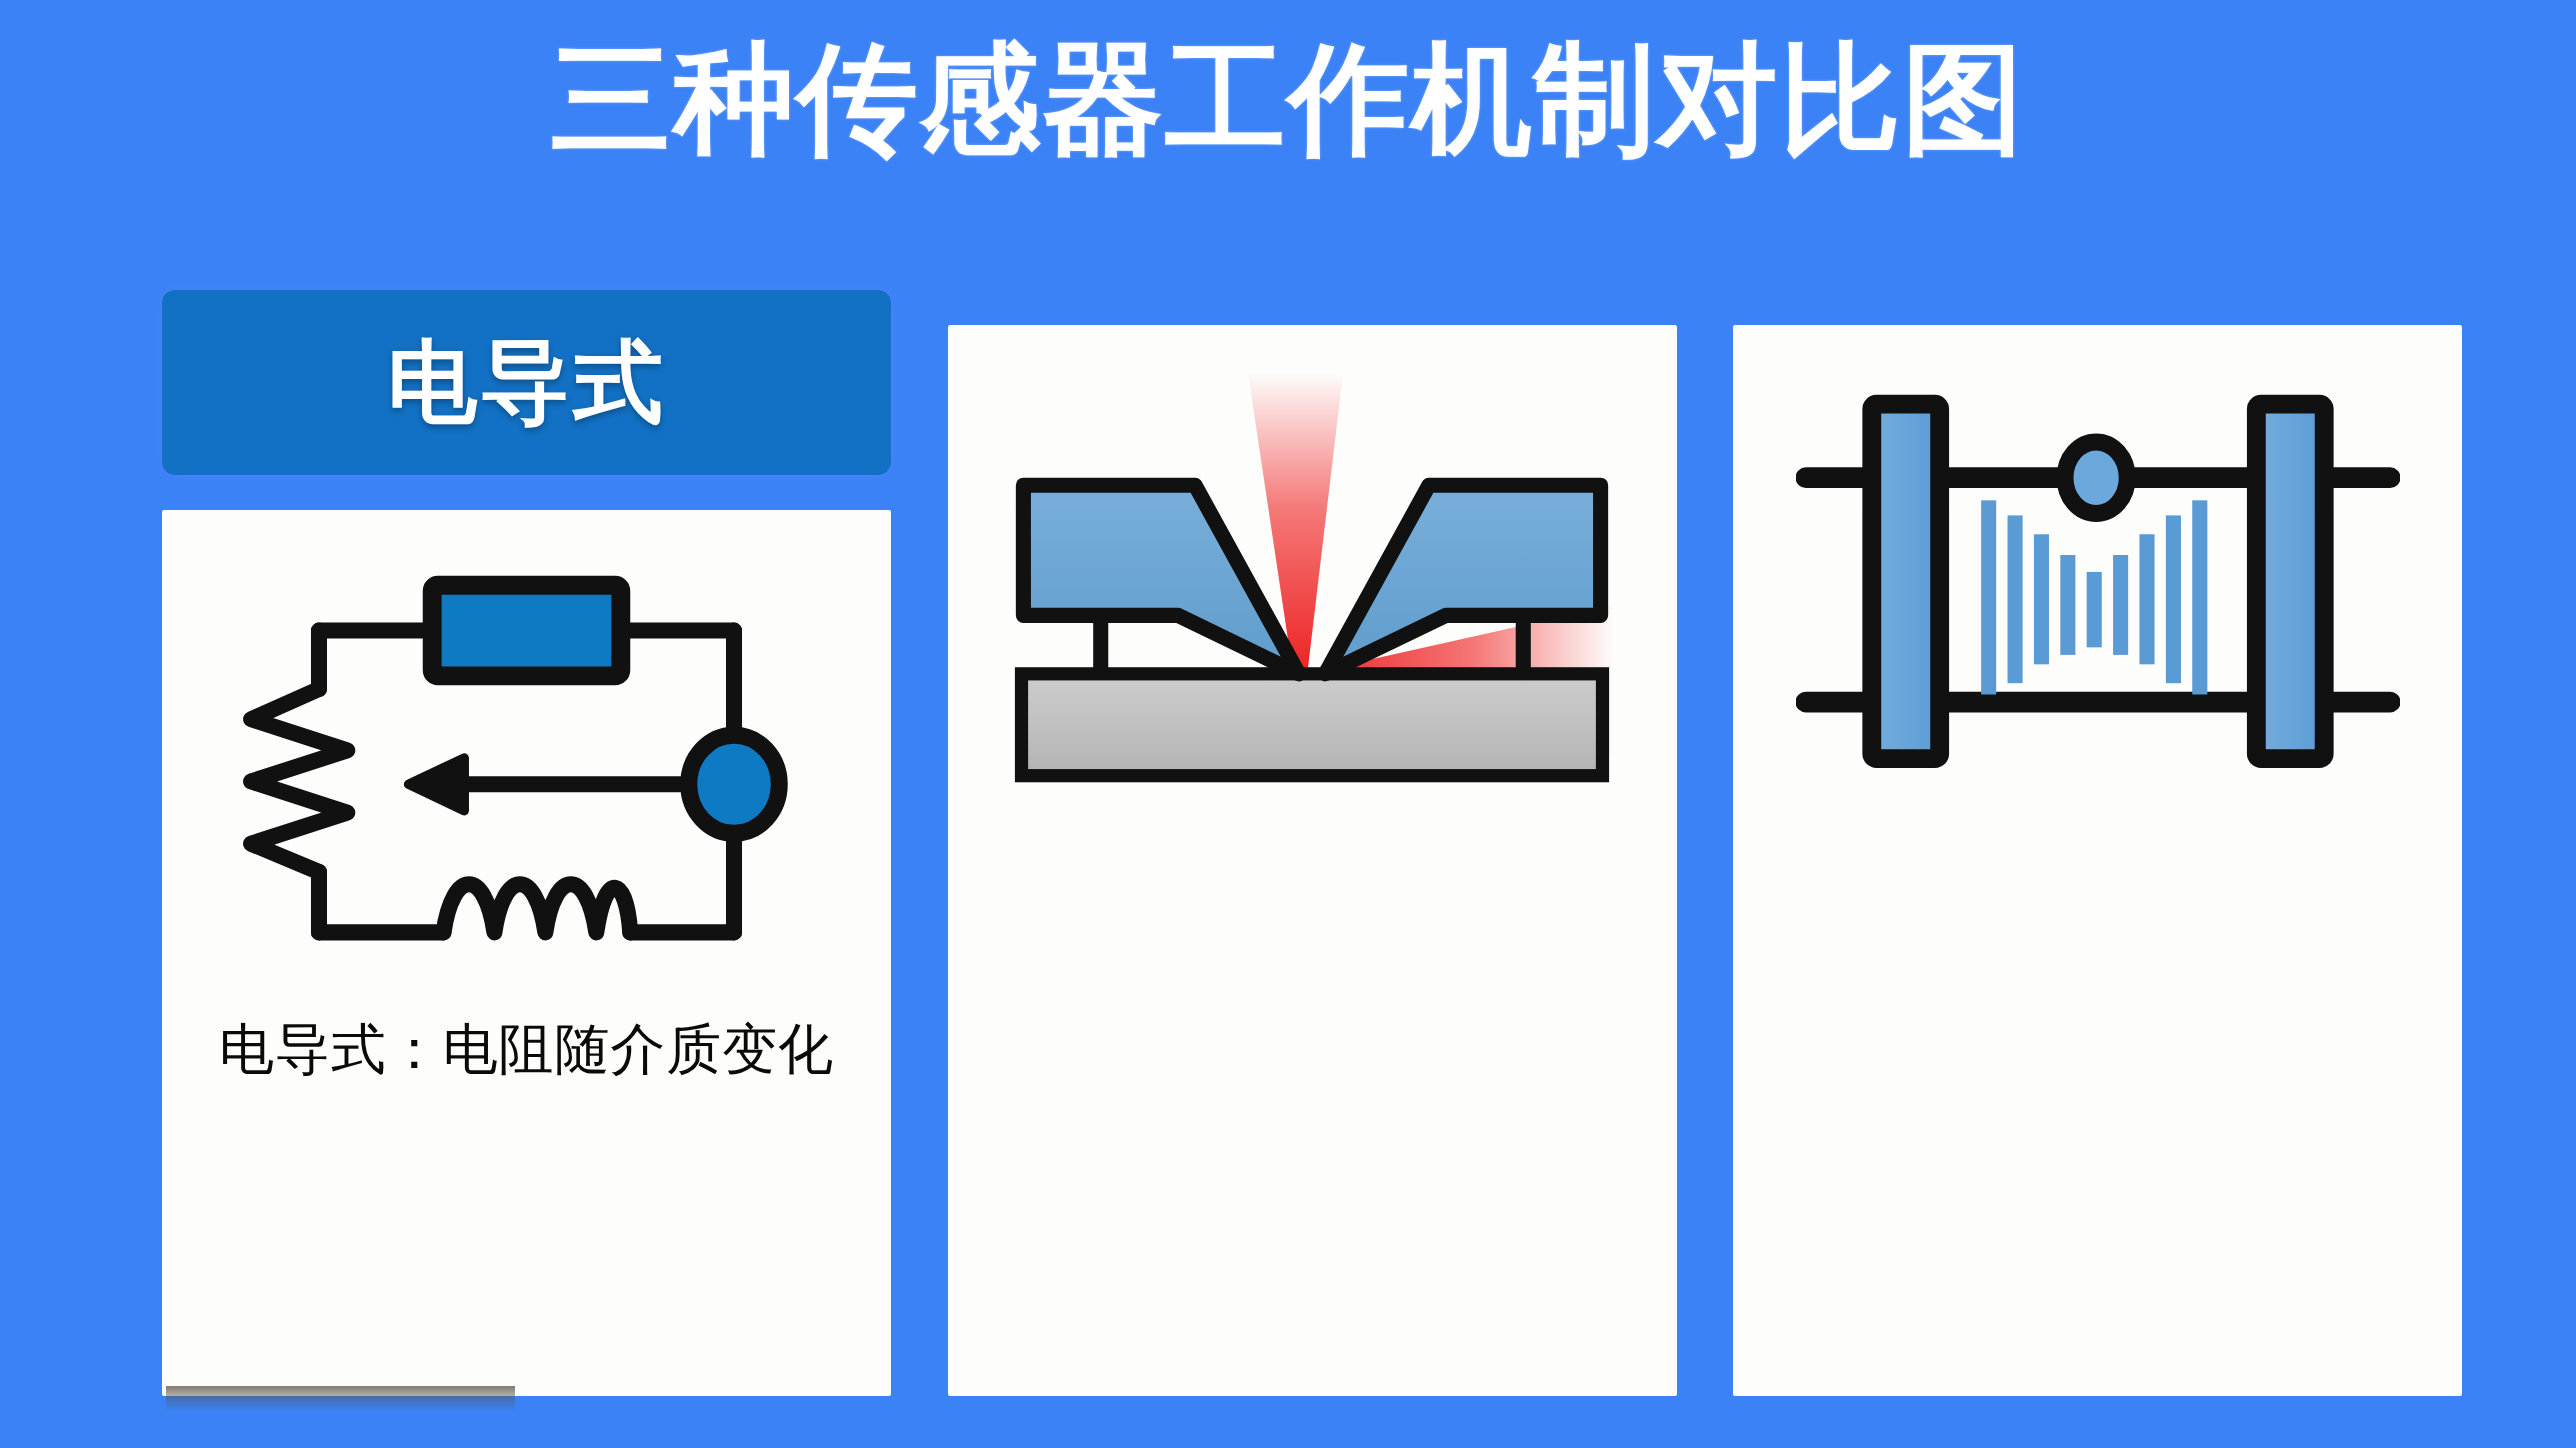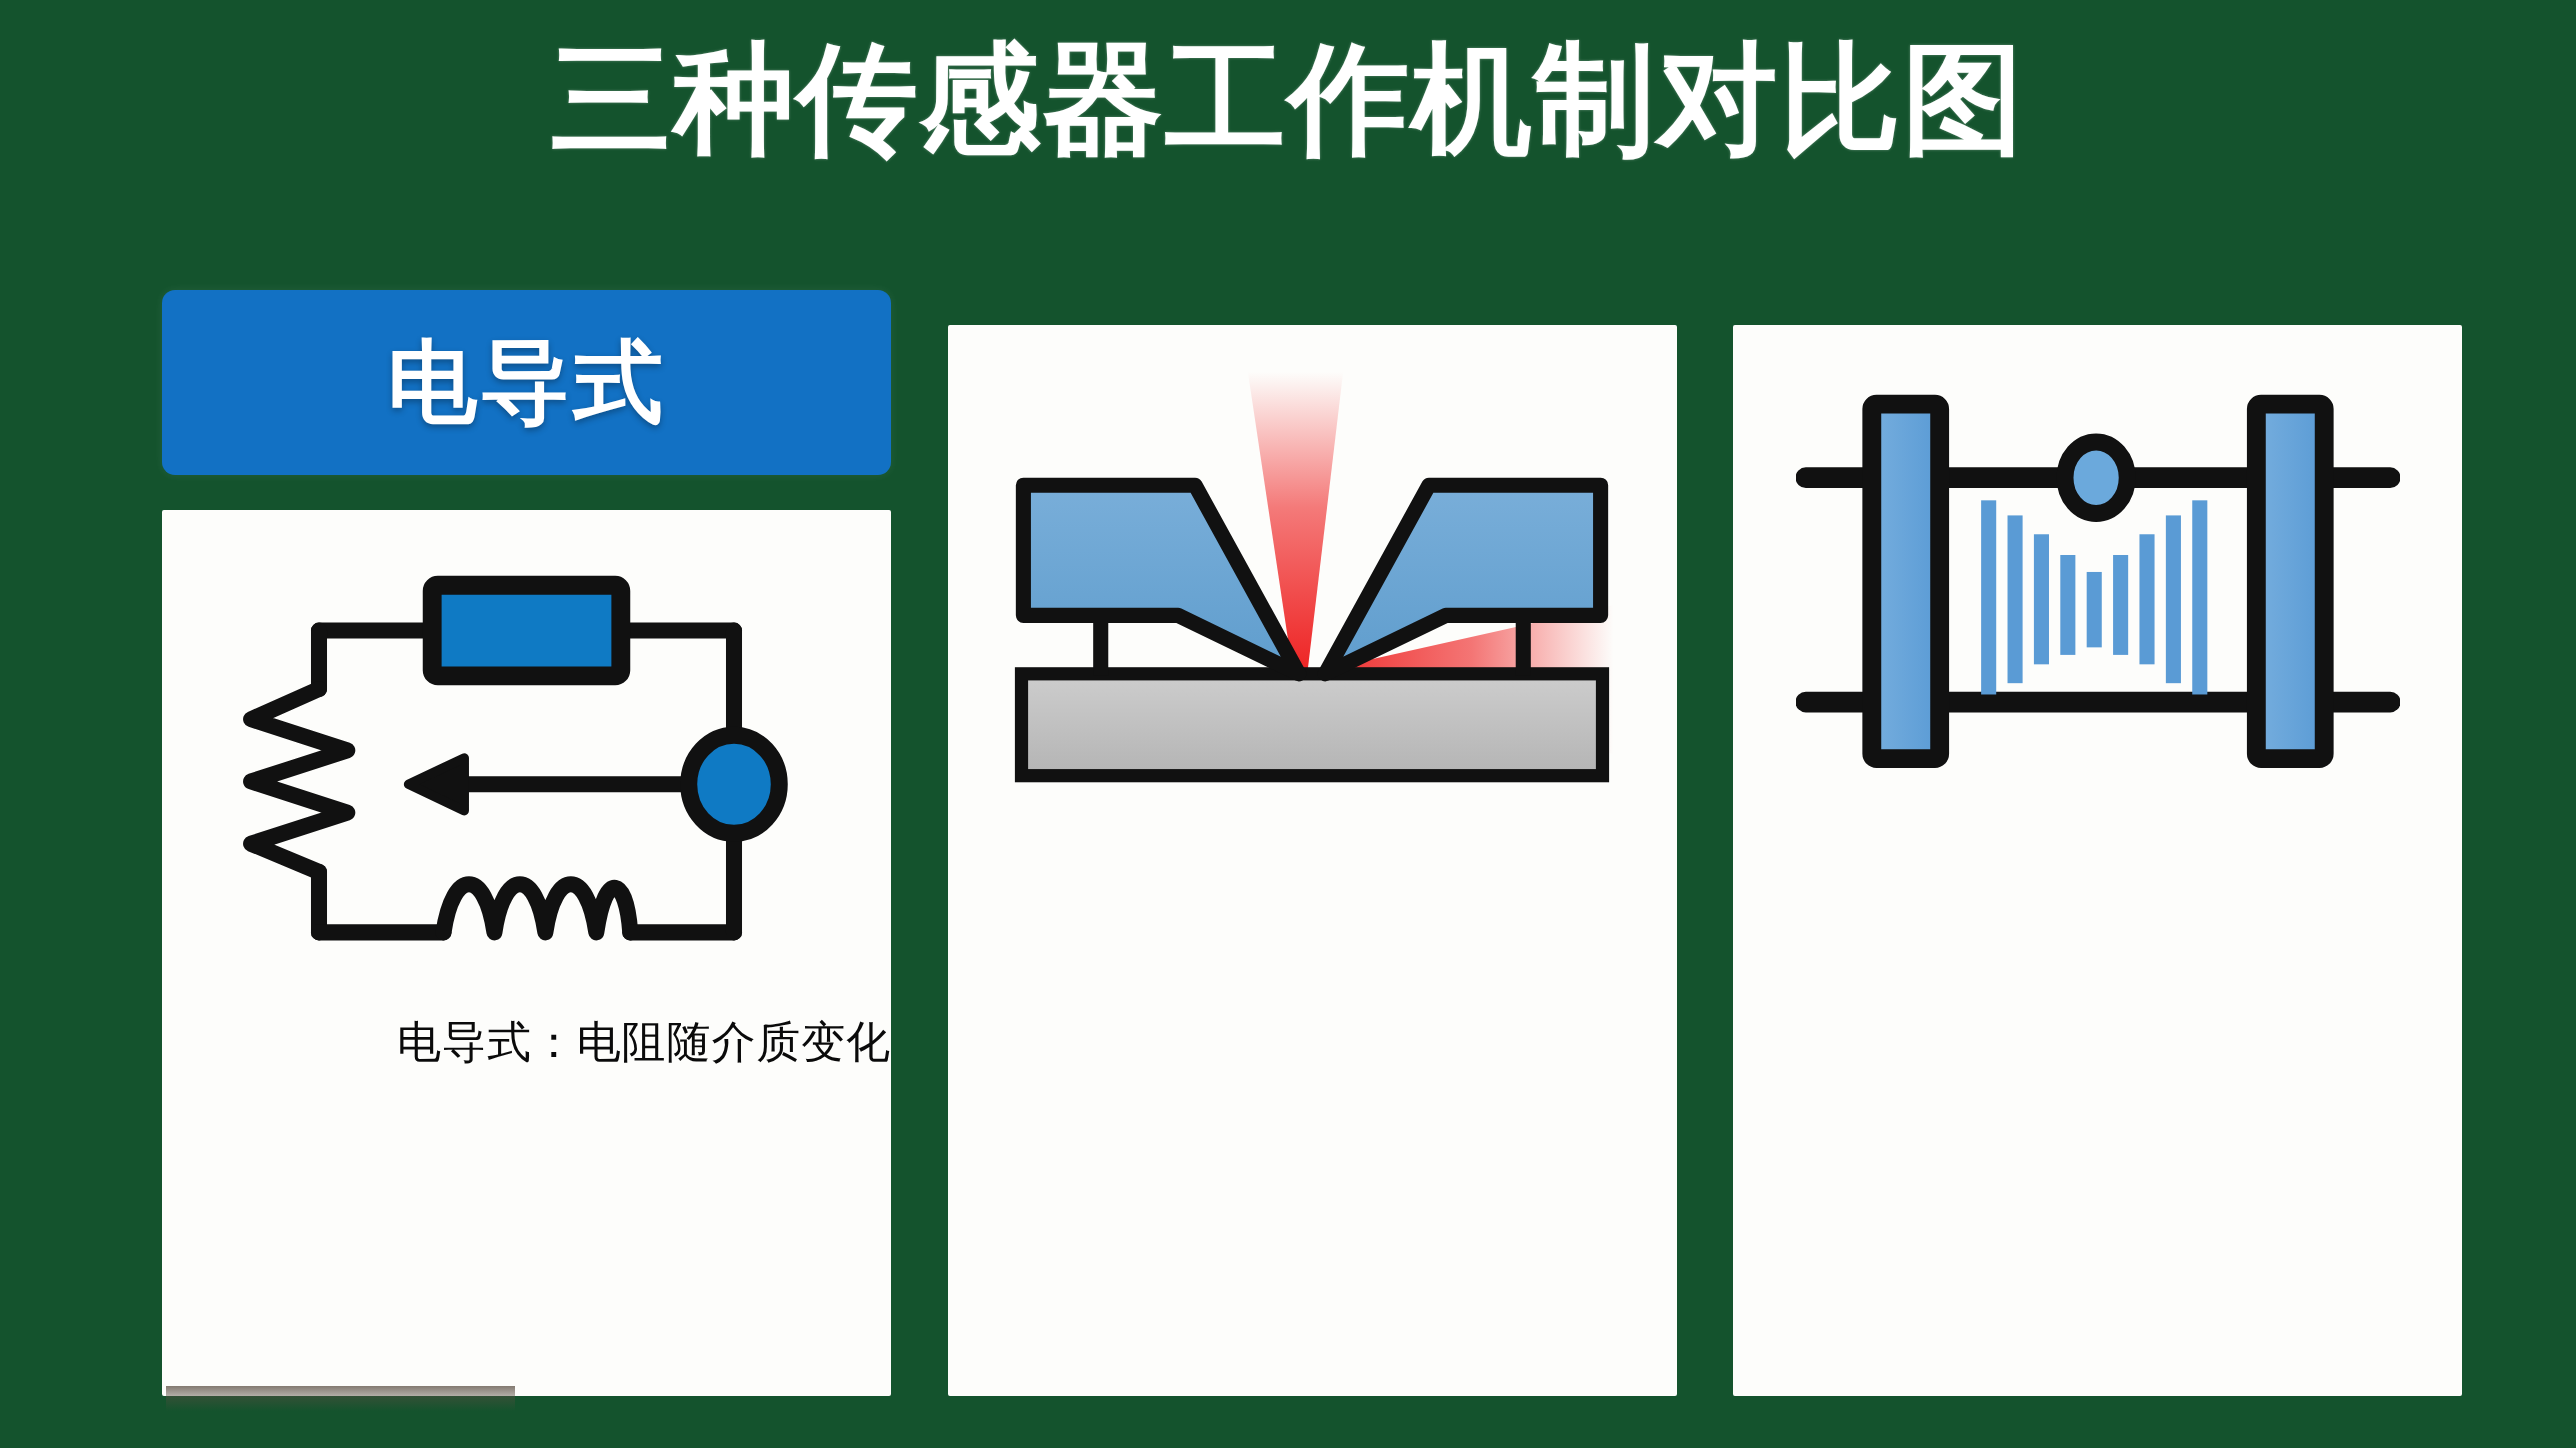--- a/index.html
+++ b/index.html
@@ -11,21 +11,21 @@
     width: 2576px;
     height: 1448px;
     overflow: hidden;
     font-family: "Liberation Sans", "DejaVu Sans", sans-serif;
   }
 
   #stage {
     position: relative;
     width: 2576px;
     height: 1448px;
-    background: #14532d;
+    background: #3b82f6;
   }
 
   
   #page-title {
     position: absolute;
     left: 0;
     top: 36px;
     width: 2576px;
     text-align: center;
     color: #ffffff;
@@ -90,23 +90,23 @@
     height: 425px;
     display: flex;
     align-items: center;
     justify-content: center;
   }
   .figure svg { display: block; }
 
   .caption {
     margin-top: 36px;
     width: 100%;
-    text-align: right;
+    text-align: center;
     color: #0a0a0a;
-    font-size: 44px;
+    font-size: 55px;
     font-weight: 400;
     letter-spacing: 0.9px;
     white-space: nowrap;
     font-family: "DejaVu Sans", "Liberation Sans", sans-serif;
   }
 
   
   #bottom-artifact {
     position: absolute;
     left: 166px;

